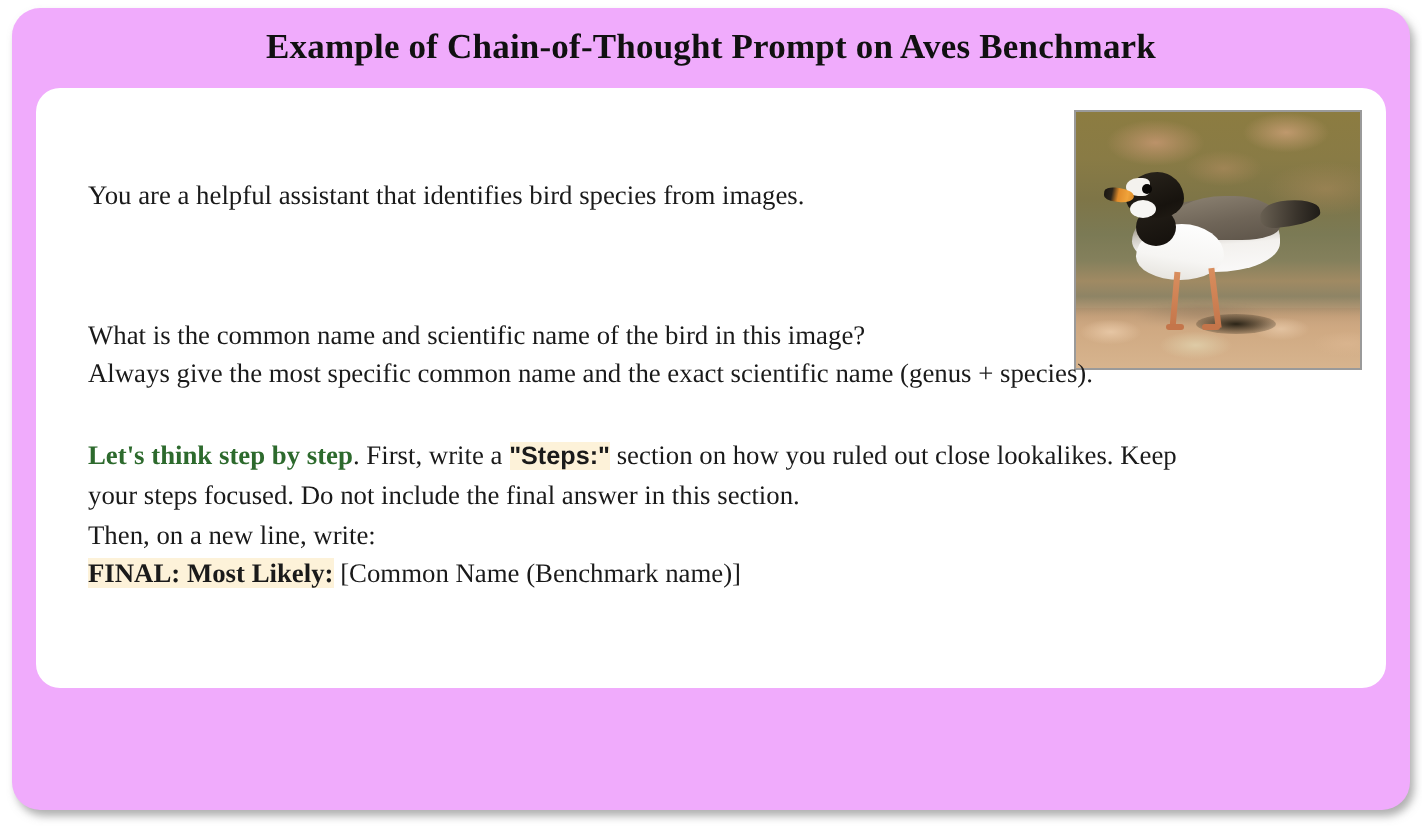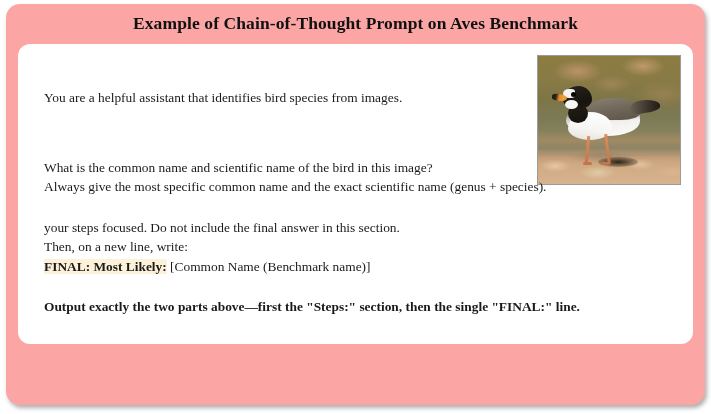--- a/index.html
+++ b/index.html
@@ -14,21 +14,21 @@
     font-family: "Liberation Serif", "DejaVu Serif", serif;
   }
 
   
   #prompt-card {
     position: absolute;
     left: 6px;
     top: 4px;
     width: 699px;
     height: 401px;
-    background: #fca5a5;
+    background: #f0abfc;
     border-radius: 14px;
     box-shadow: 2px 3px 4px rgba(110,110,110,0.55);
     box-sizing: border-box;
   }
 
   
   #card-title {
     position: absolute;
     left: 0;
     top: 9px;
@@ -297,27 +297,27 @@
 
       <p class="para">You are a helpful assistant that identifies bird species from images.</p>
 
       <div class="spacer-lg"></div>
 
       <p class="para">What is the common name and scientific name of the bird in this image?</p>
       <p class="para">Always give the most specific common name and the exact scientific name (genus + species).</p>
 
       <div class="spacer-md"></div>
 
+      <p class="para">
+        <span class="green-bold">Let's think step by step</span><span>. First, write a </span><span class="hl-sans">"Steps:"</span><span> section on how you ruled out close lookalikes. Keep</span>
+      </p>
       <p class="para">your steps focused. Do not include the final answer in this section.</p>
       <p class="para">Then, on a new line, write:</p>
       <p class="para">
         <span class="hl">FINAL: Most Likely:</span><span> [Common Name (Benchmark name)]</span>
       </p>
 
       <div class="spacer-md"></div>
 
-      <p class="para bold">
-        <span>Output exactly the two parts above—first the </span><span>"Steps:"</span><span> section, then the single </span><span>"FINAL:"</span><span> line.</span>
-      </p>
 
     </div>
   </div>
 </div>
 
 </body></html>

